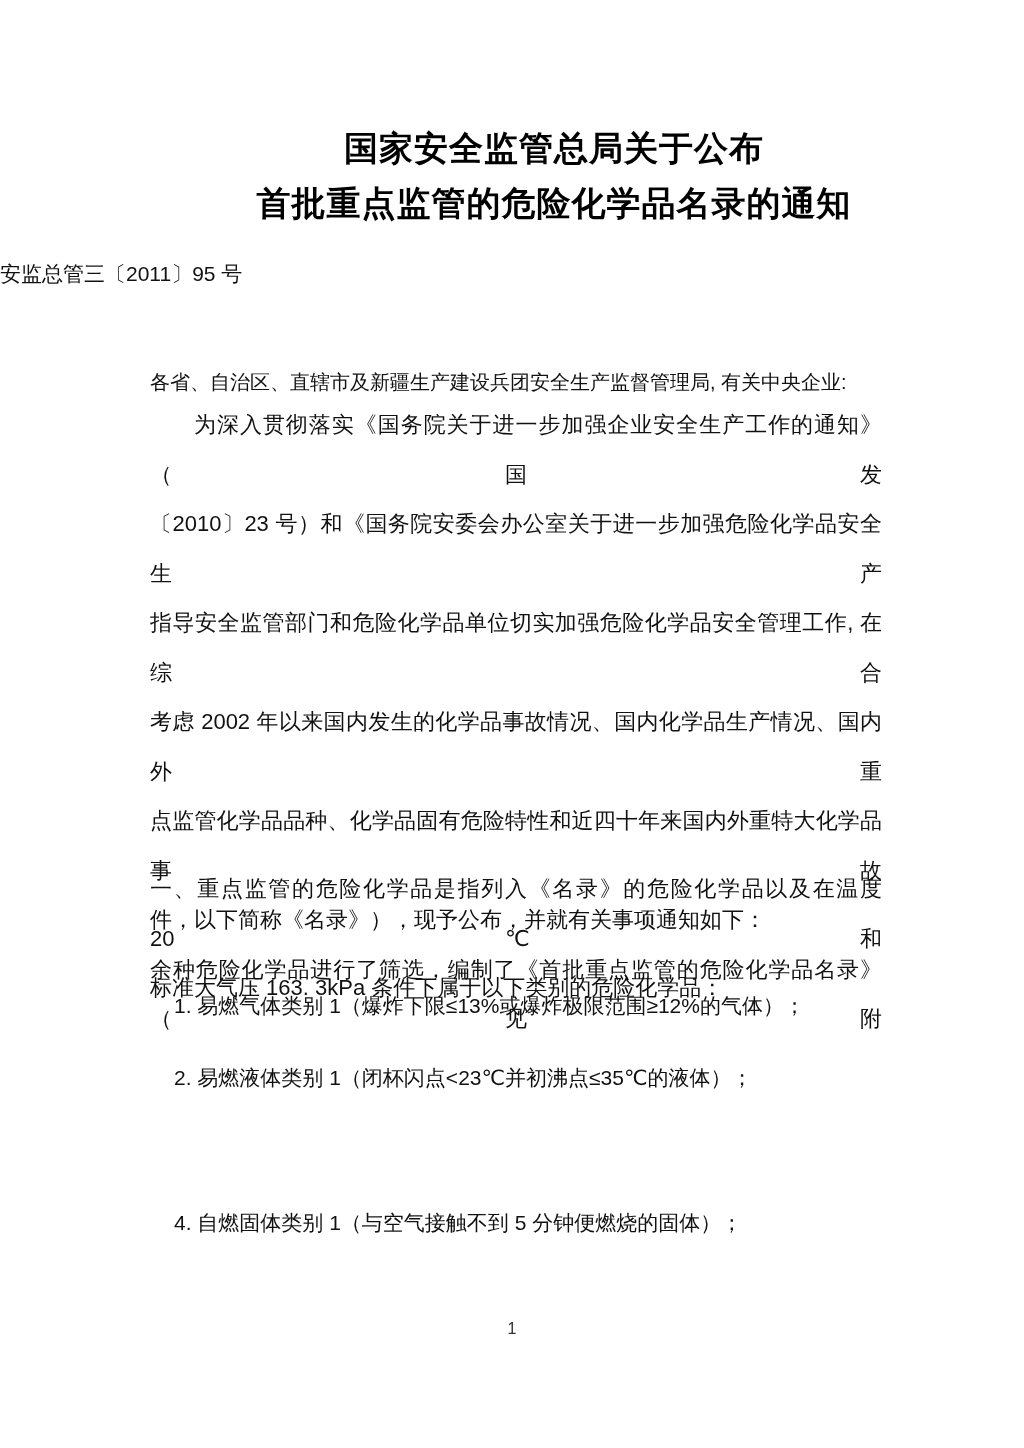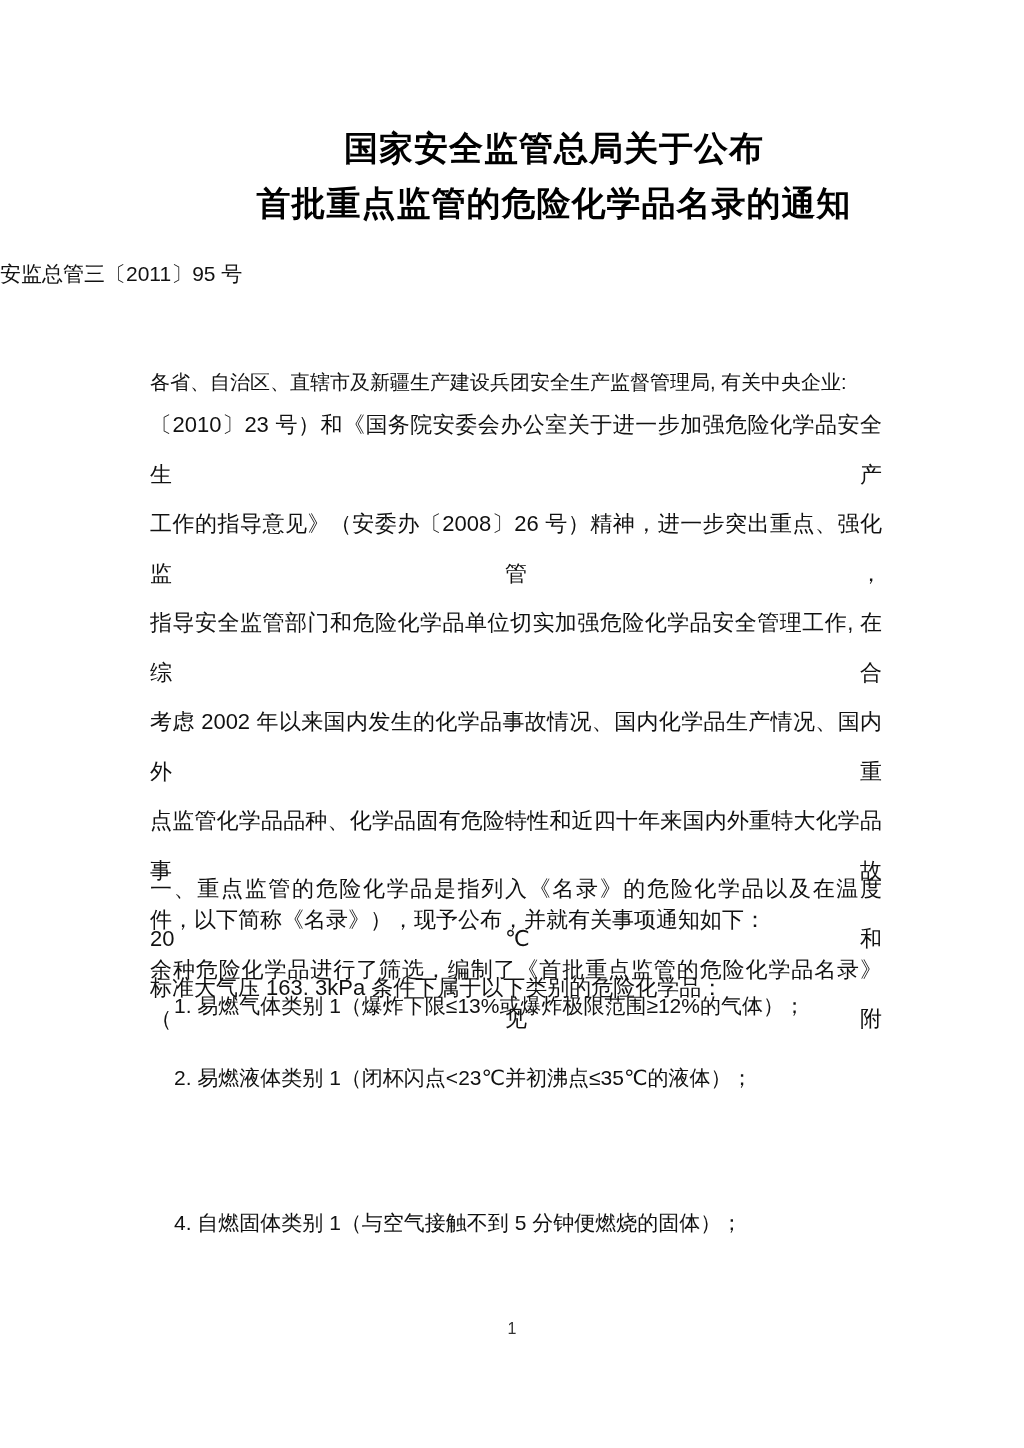--- a/index.html
+++ b/index.html
@@ -93,22 +93,22 @@
 <div class="page">
 
   <h1 class="title-line title-1">国家安全监管总局关于公布</h1>
   <h1 class="title-line title-2">首批重点监管的危险化学品名录的通知</h1>
 
   <div class="doc-number">安监总管三〔2011〕95 号</div>
 
   <div class="salutation">各省、自治区、直辖市及新疆生产建设兵团安全生产监督管理局, 有关中央企业:</div>
 
   <div class="para para-1">
+    <div class="line justify indent">为深入贯彻落实《国务院关于进一步加强企业安全生产工作的通知》（国发</div>
     <div class="line justify">〔2010〕23 号）和《国务院安委会办公室关于进一步加强危险化学品安全生产</div>
-    <div class="line justify">工作的指导意见》（安委办〔2008〕26 号）精神，进一步突出重点、强化监管，</div>
     <div class="line justify">指导安全监管部门和危险化学品单位切实加强危险化学品安全管理工作, 在综合</div>
     <div class="line justify">考虑 2002 年以来国内发生的化学品事故情况、国内化学品生产情况、国内外重</div>
     <div class="line justify">点监管化学品品种、化学品固有危险特性和近四十年来国内外重特大化学品事故</div>
     <div class="line">件，以下简称《名录》），现予公布，并就有关事项通知如下：</div>
     <div class="line justify">余种危险化学品进行了筛选，编制了《首批重点监管的危险化学品名录》（见附</div>
   </div>
 
   <div class="para section-1">
     <div class="line justify">一、重点监管的危险化学品是指列入《名录》的危险化学品以及在温度 20℃和</div>
     <div class="line">标准大气压 163. 3kPa 条件下属于以下类别的危险化学品：</div>

